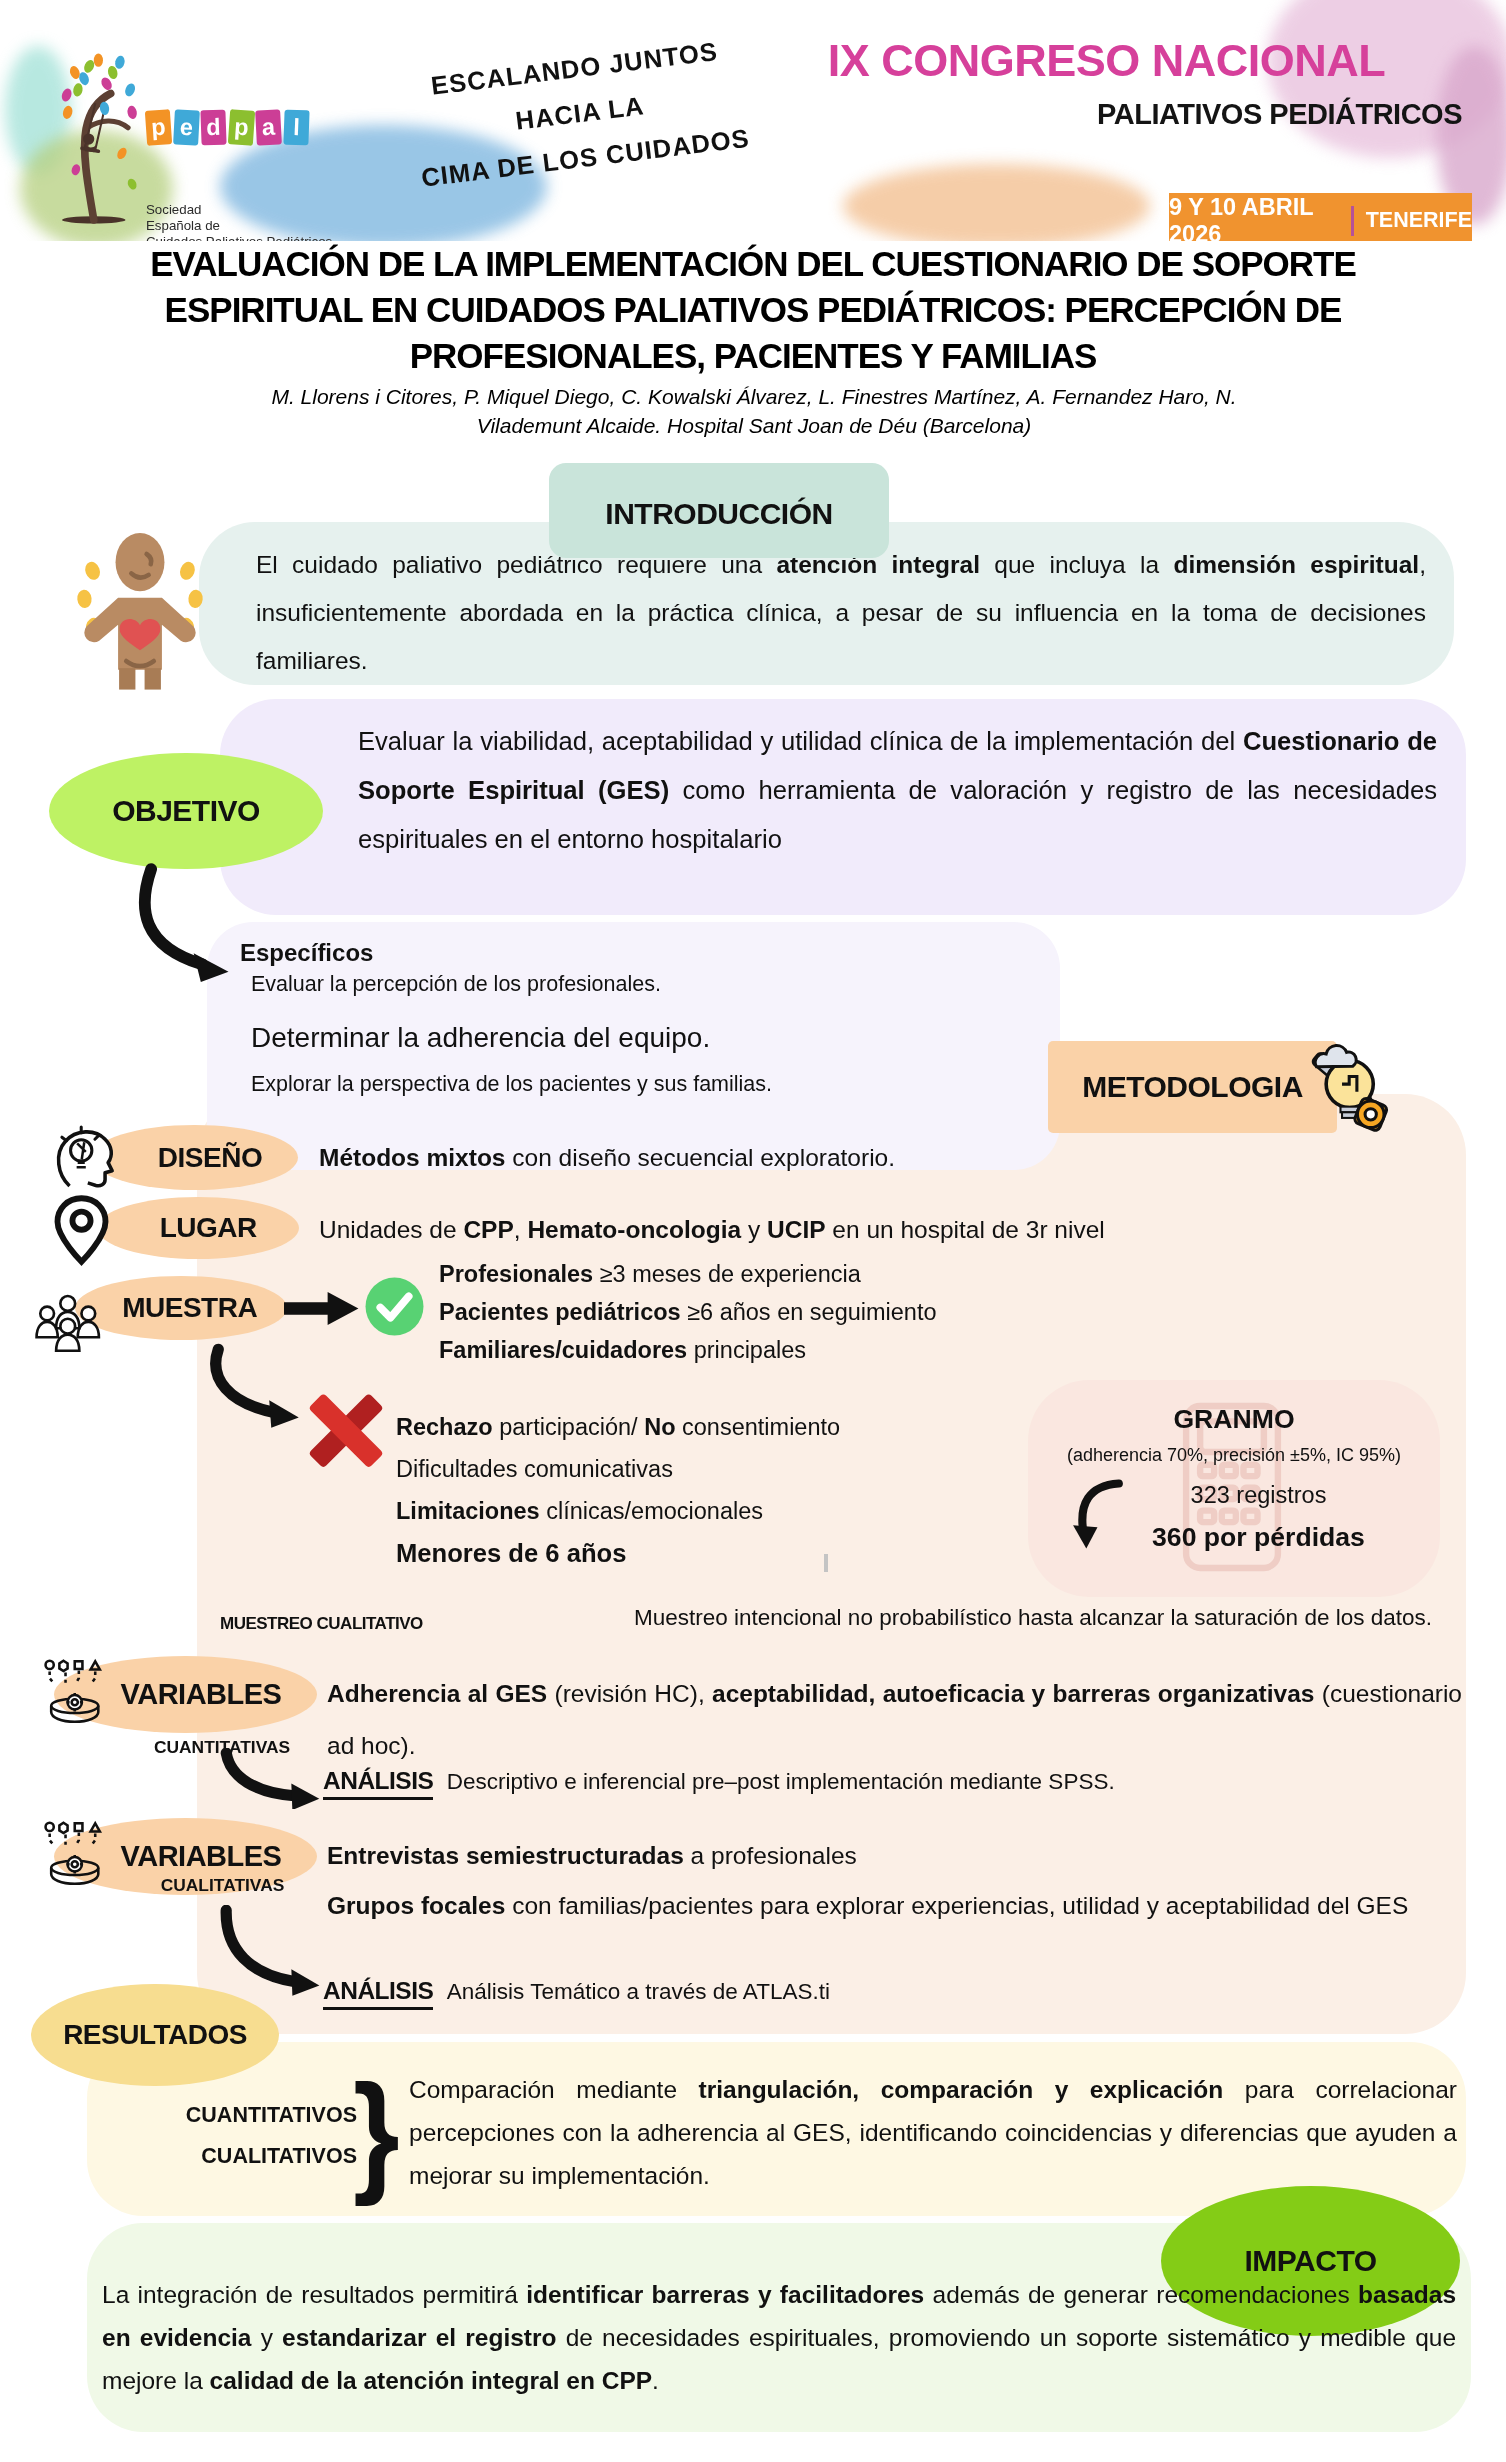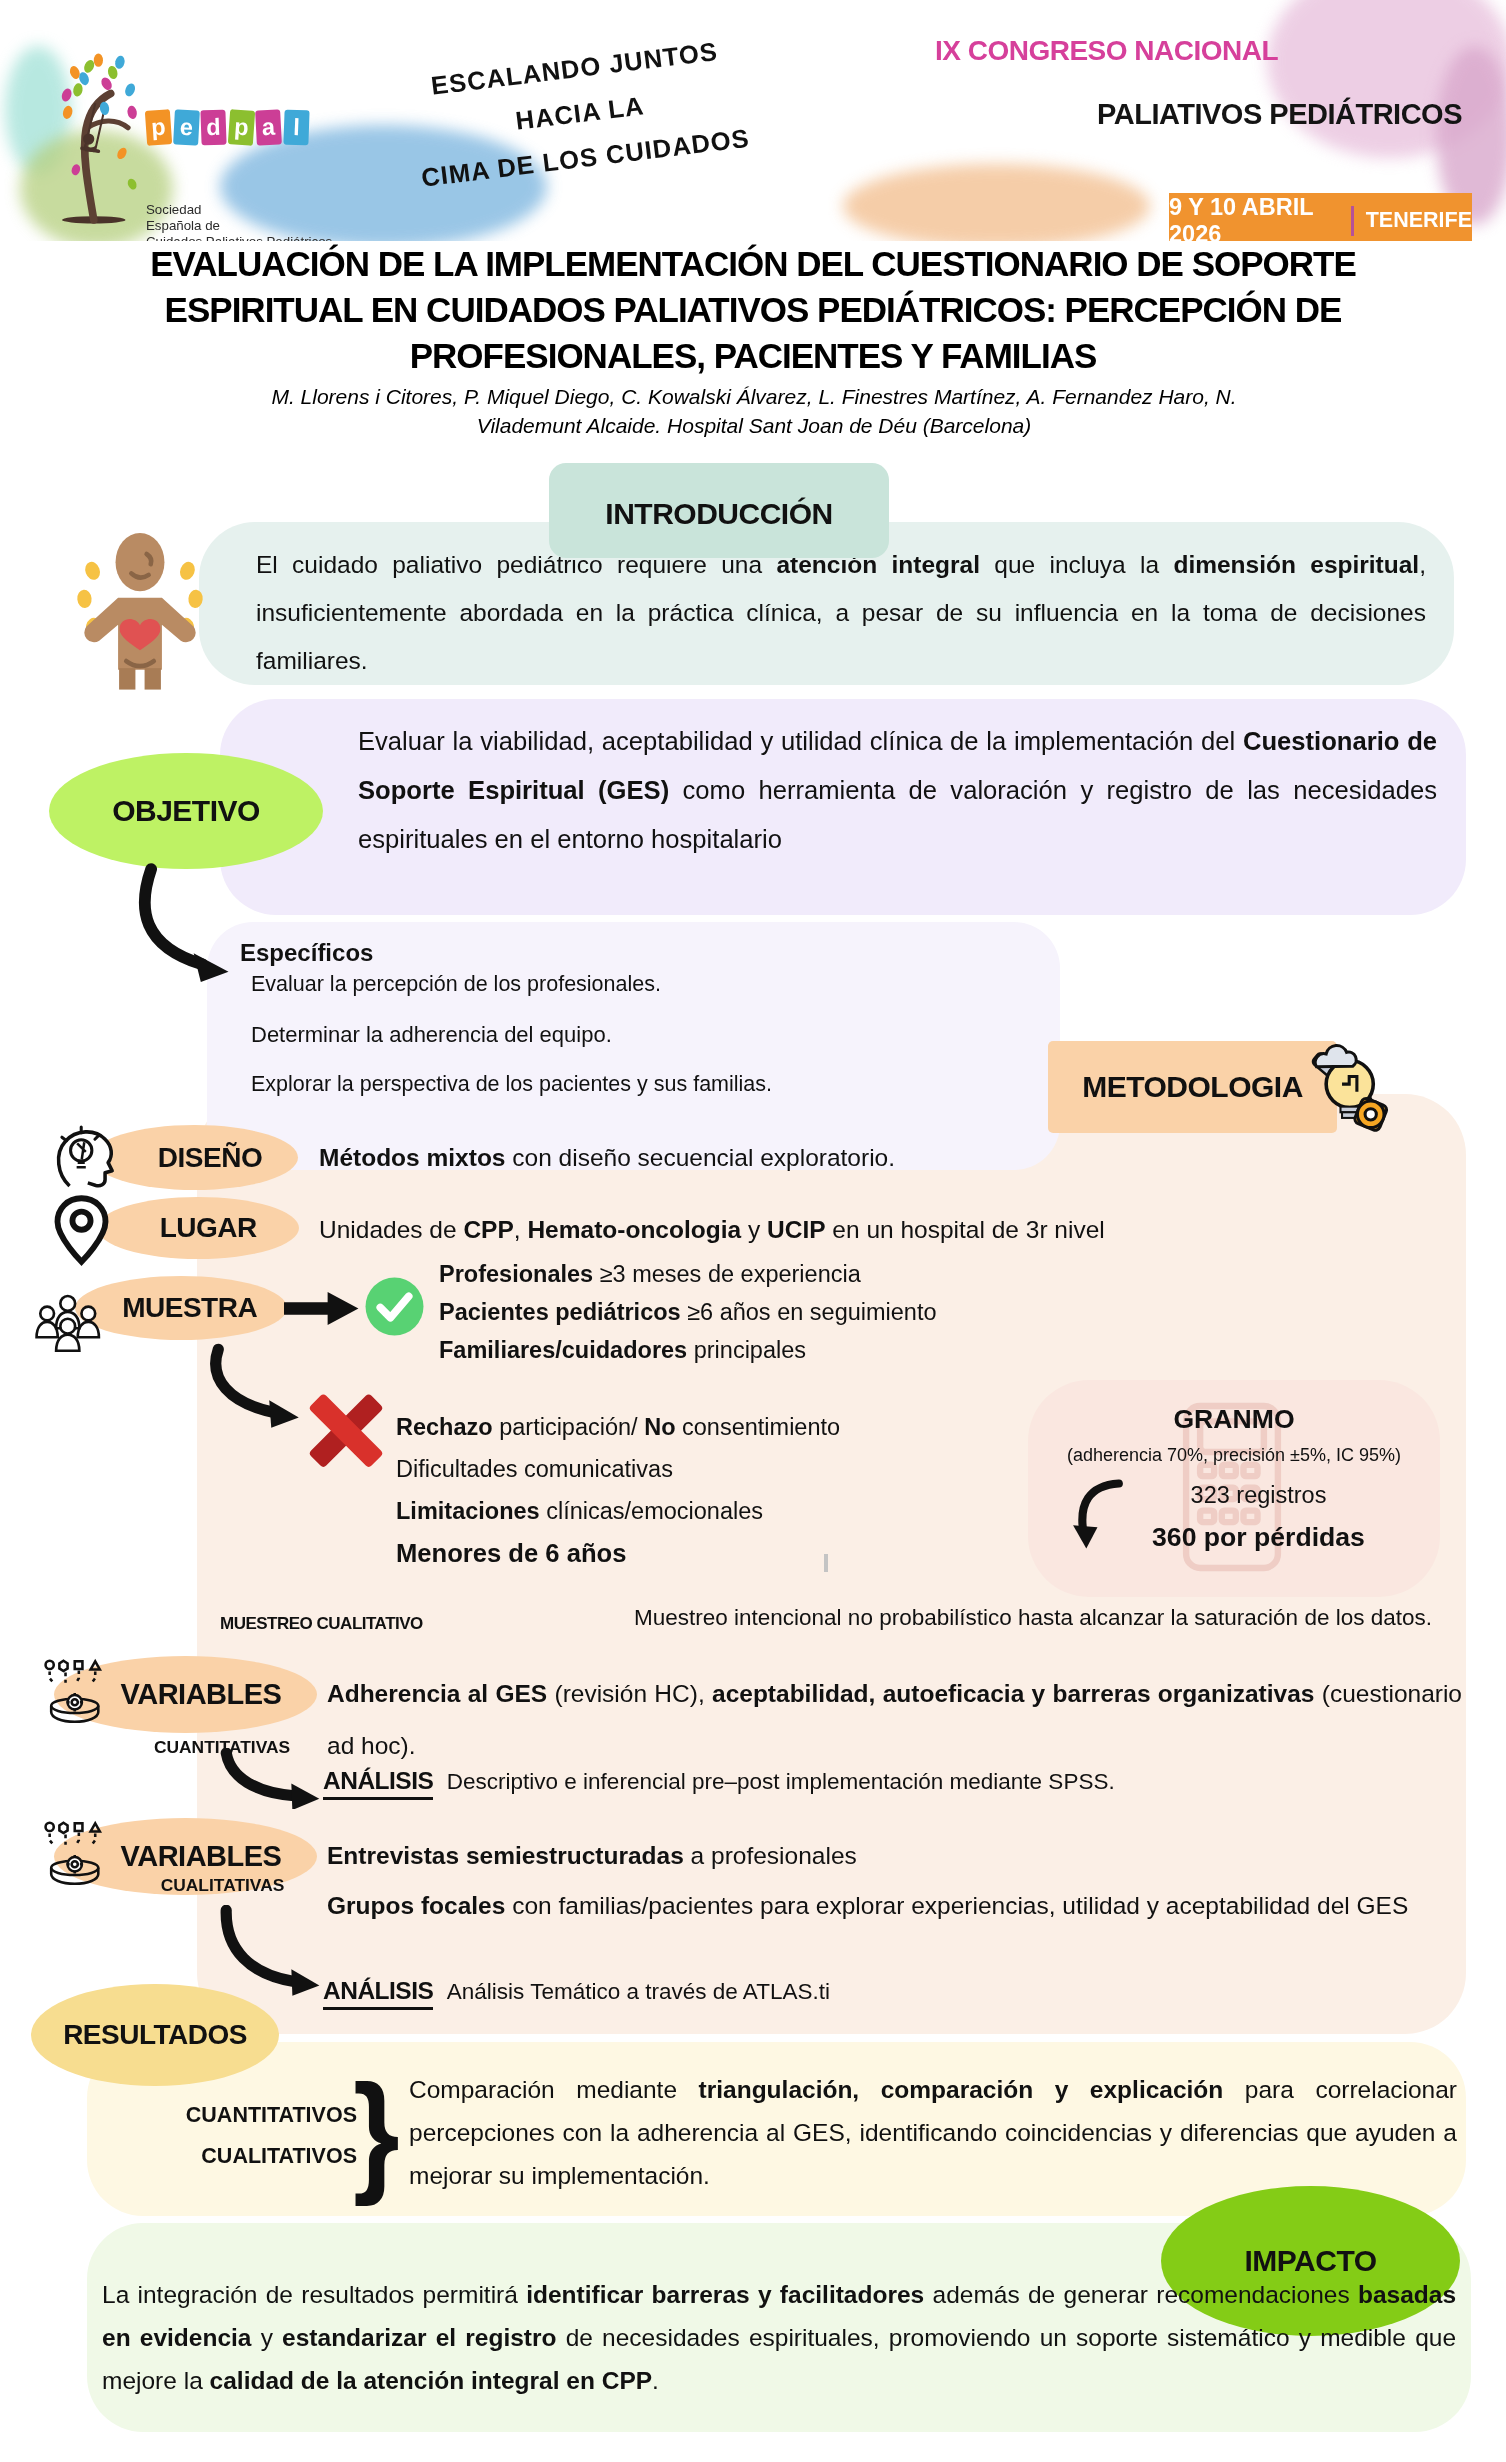--- a/index.html
+++ b/index.html
@@ -5,21 +5,21 @@
   html,body{margin:0;padding:0;background:#ffffff;}
   body{font-family:"Liberation Sans", sans-serif;color:#111;}
   .poster{position:relative;width:1507px;height:2462px;background:#fff;overflow:hidden;margin:0 auto;}
   .abs{position:absolute;}
   .bb{font-weight:bold;text-align:right;}
   .j{text-align:justify;}
   .ctr{display:flex;align-items:center;justify-content:center;}
   .ell{border-radius:50%;}
   .blob{border-radius:50%;filter:blur(7.2px);}
   
-  .congress{font-weight:bold;color:#D6409B;font-size:28px;letter-spacing:-0.5px;text-align:center;}
+  .congress{font-weight:bold;color:#D6409B;font-size:45px;letter-spacing:-0.5px;text-align:center;}
   .society{font-weight:bold;font-size:29px;letter-spacing:-0.5px;text-align:right;line-height:34px;color:#141414;}
   .badge{background:#F0932F;display:flex;align-items:center;justify-content:center;gap:11.2px;}
   .badge .d{color:#fff;font-weight:bold;font-size:23.5px;letter-spacing:0px;}
   .badge .l{color:#fff;font-weight:bold;font-size:21.5px;}
   .badge .sep{width:3.6px;height:30px;background:#B5519A;}
   .slogan{font-weight:bold;font-size:25.6px;line-height:45px;text-align:center;transform:rotate(-7deg);letter-spacing:1px;}
   .tiles{display:flex;gap:2.6px;}
   .tile{width:25px;height:35px;border-radius:3.1px;color:#fff;font-weight:bold;font-size:23.5px;display:flex;align-items:center;justify-content:center;}
   .tile:nth-child(1){background:#F39325;transform:rotate(-4deg);}
   .tile:nth-child(2){background:#3FA9D8;transform:rotate(3deg);}
@@ -168,21 +168,21 @@
   <div class="abs j" style="left:358px;top:717px;width:1079px;font-size:25.6px;line-height:49px;z-index:2;"><span>Evaluar la viabilidad, aceptabilidad y utilidad clínica de la implementación del </span><span class="bb">Cuestionario de Soporte Espiritual (GES)</span><span> como herramienta de valoración y registro de las necesidades espirituales en el entorno hospitalario</span></div>
 
   <svg class="abs" style="left:128px;top:863px;z-index:3;" width="118" height="123" viewBox="0 0 230 240">
     <path d="M45 12 C 18 90 28 162 145 198" fill="none" stroke="#111" stroke-width="23" stroke-linecap="round"></path>
     <polygon points="196,212 128,176 142,232" fill="#111"></polygon>
   </svg>
 
   <div class="abs lavbox" style="left:207px;top:922px;width:853px;height:248px;z-index:1;"></div>
   <div class="abs" style="left:240px;top:939px;font-size:24px;font-weight:bold;z-index:2;">Específicos</div>
   <div class="abs" style="left:251px;top:972px;font-size:21.5px;z-index:2;">Evaluar la percepción de los profesionales.</div>
-  <div class="abs" style="left:251px;top:1022px;font-size:22px;z-index:2;">Determinar la adherencia del equipo.</div>
+  <div class="abs" style="left:251px;top:1022px;font-size:28px;z-index:2;">Determinar la adherencia del equipo.</div>
   <div class="abs" style="left:251px;top:1072px;font-size:21.5px;z-index:2;">Explorar la perspectiva de los pacientes y sus familias.</div>
 
   <div class="abs peach ctr" style="left:1048px;top:1041px;width:289px;height:92px;border-radius:5.1px;z-index:2;">
     <span class="sechead">METODOLOGIA</span>
   </div>
   <svg class="abs" style="left:1301px;top:1037px;z-index:3;" width="100" height="105" viewBox="0 0 195 205">
     <g transform="rotate(40 95 95)">
       <rect x="25" y="82" width="60" height="26" fill="#C7CDD8" stroke="#111" stroke-width="5"></rect>
       <rect x="85" y="82" width="22" height="26" fill="#EF7B70" stroke="#111" stroke-width="5"></rect>
       <rect x="107" y="82" width="22" height="26" fill="#66D2A0" stroke="#111" stroke-width="5"></rect>

